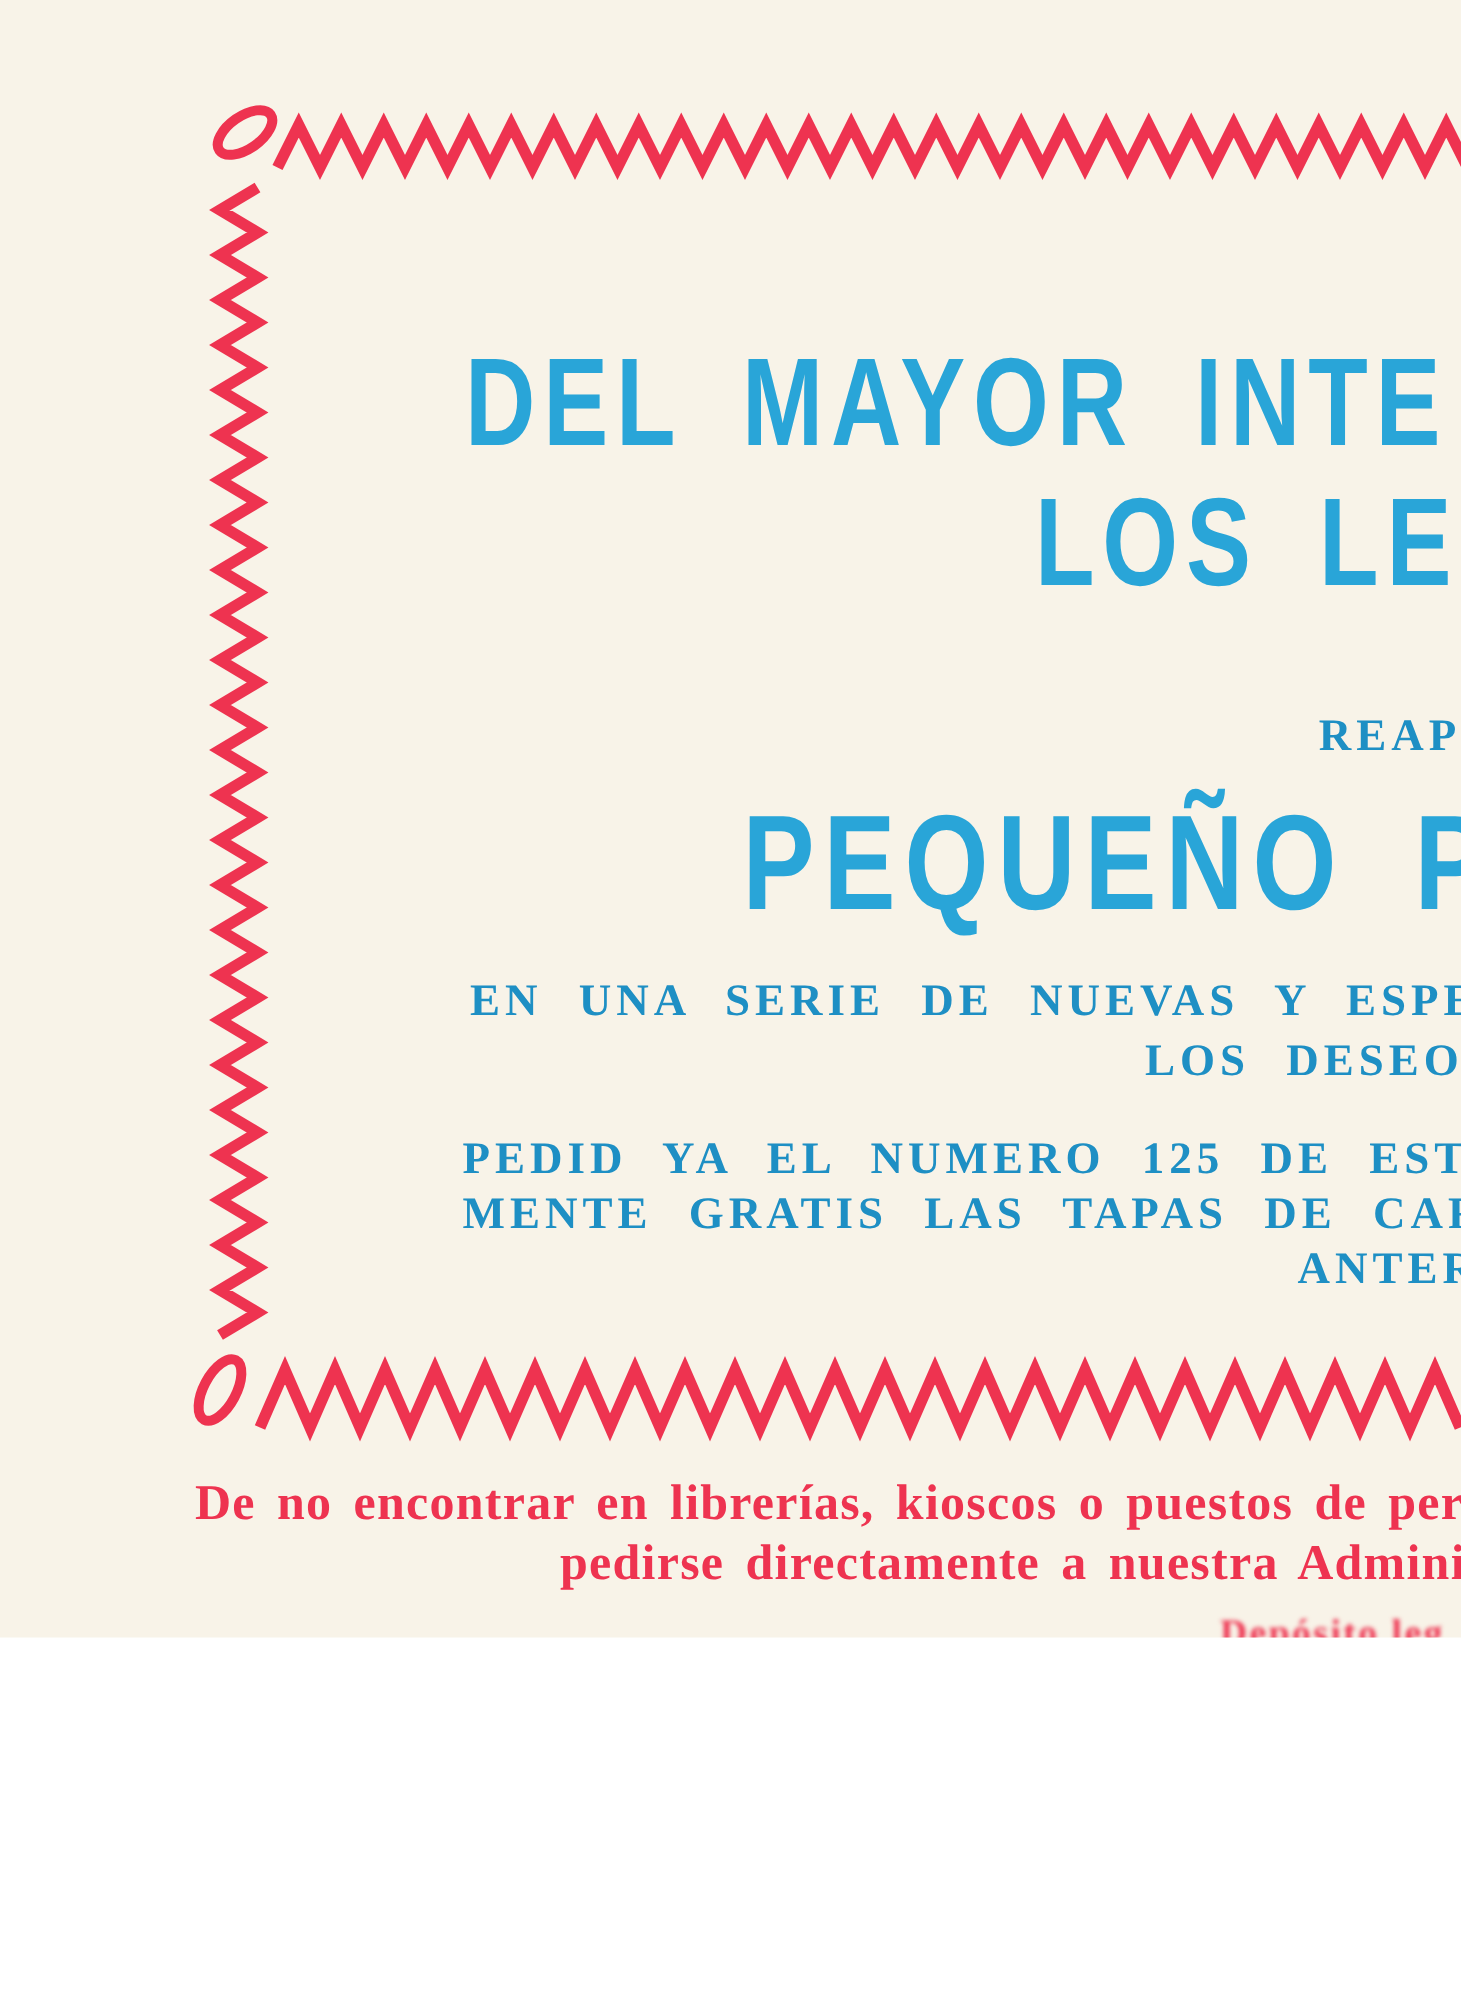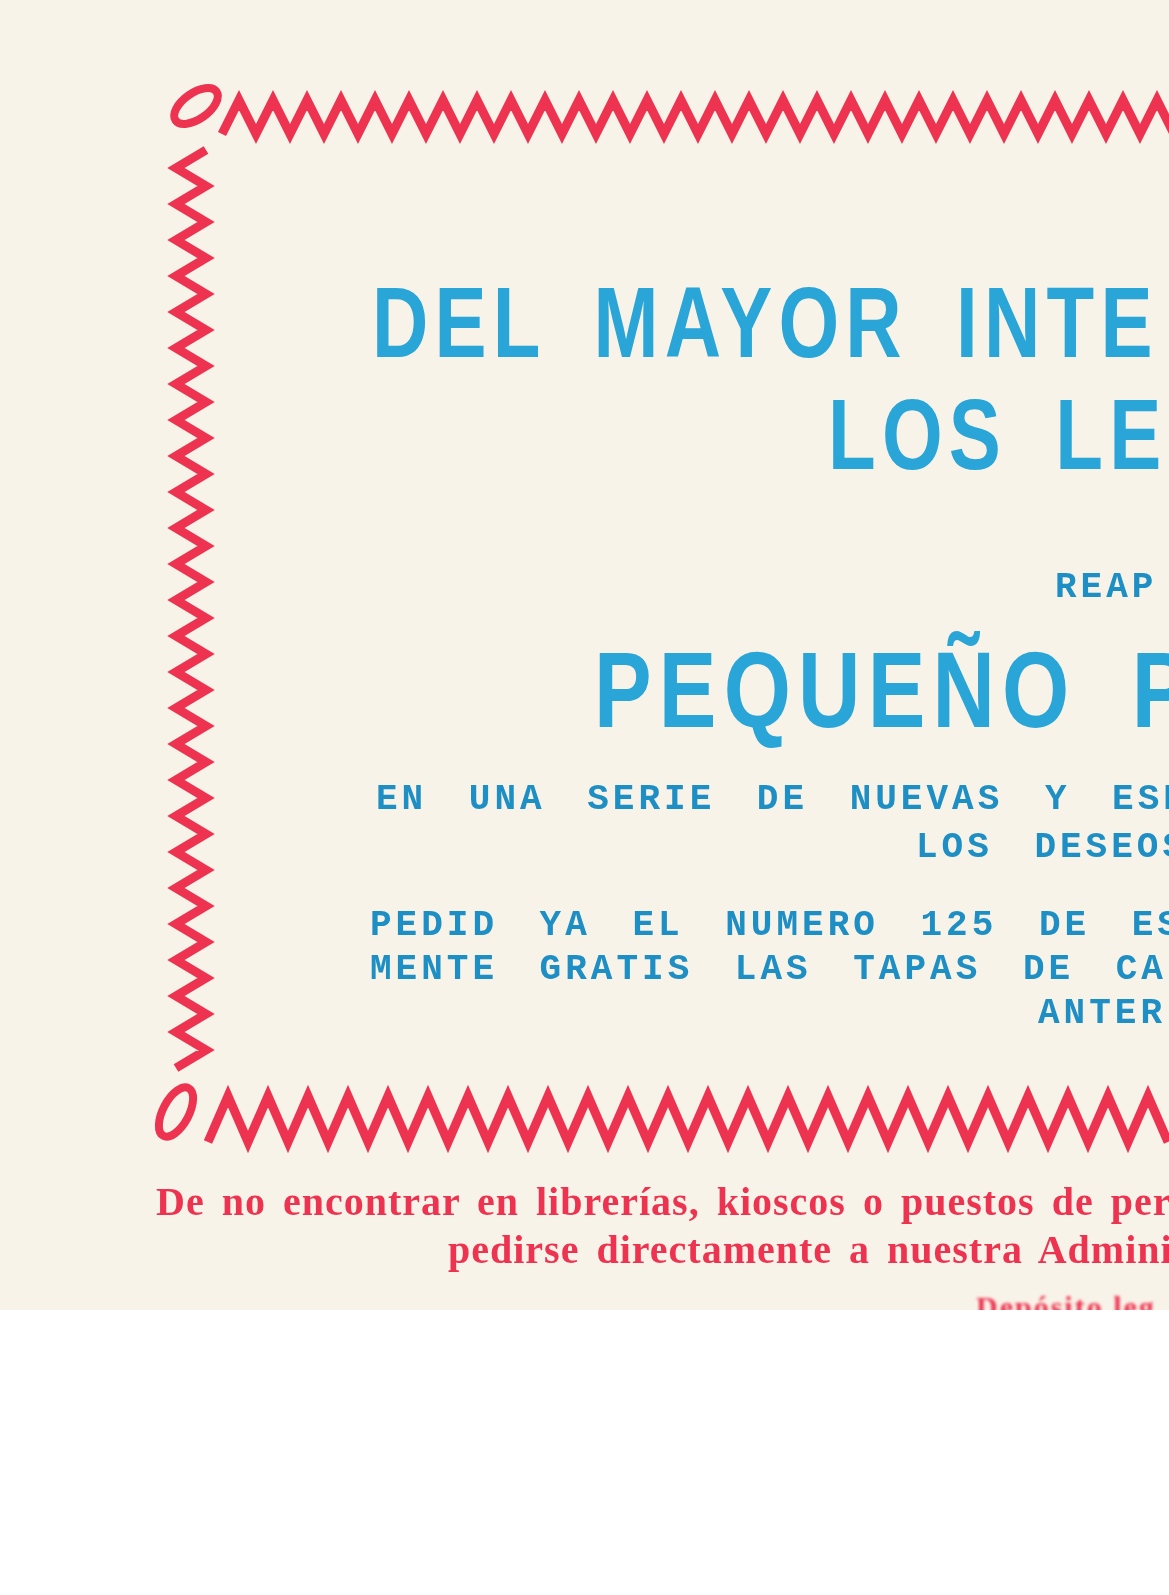--- a/index.html
+++ b/index.html
@@ -21,21 +21,21 @@
   .head2{left:828px;top:384px;font-size:100px;}
   .title{
     font-family:"Liberation Sans", sans-serif;
     font-weight:700;color:var(--blue,#29a5d8);
     letter-spacing:9px;word-spacing:30px;
     transform:scaleX(.80);transform-origin:left top;
     left:594px;top:636px;font-size:108px;
   }
   
   .stamp{
-    font-family:Liberation Mono, monospace;font-weight:700;
+    font-family:Liberation Serif, serif;font-weight:700;
     color:var(--blueDark,#1e8fc4);letter-spacing:4px;word-spacing:16px;
     font-size:36px;filter:blur(.5px);
   }
   .reap{left:1055px;top:570px;}
   .p1a{left:376px;top:782px;}
   .p1b{left:916px;top:830px;}
   .p2a{left:370px;top:908px;}
   .p2b{left:370px;top:952px;}
   .p2c{left:1038px;top:996px;}
   

